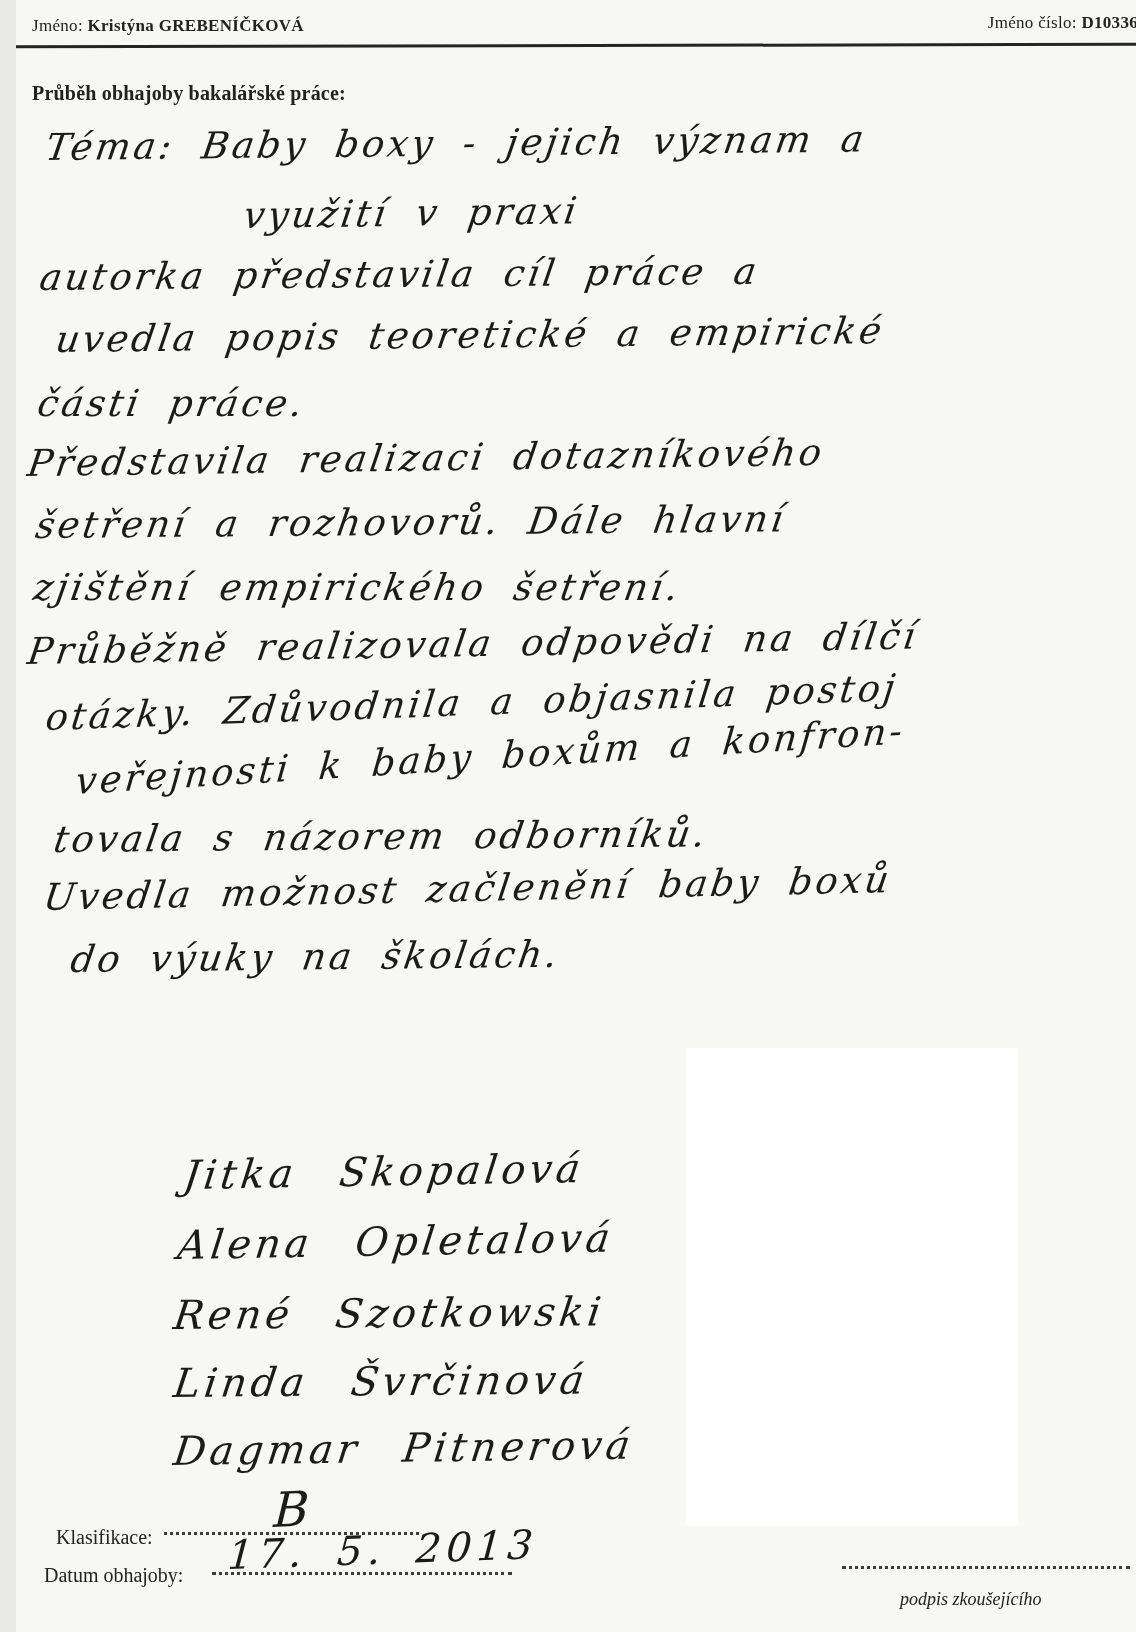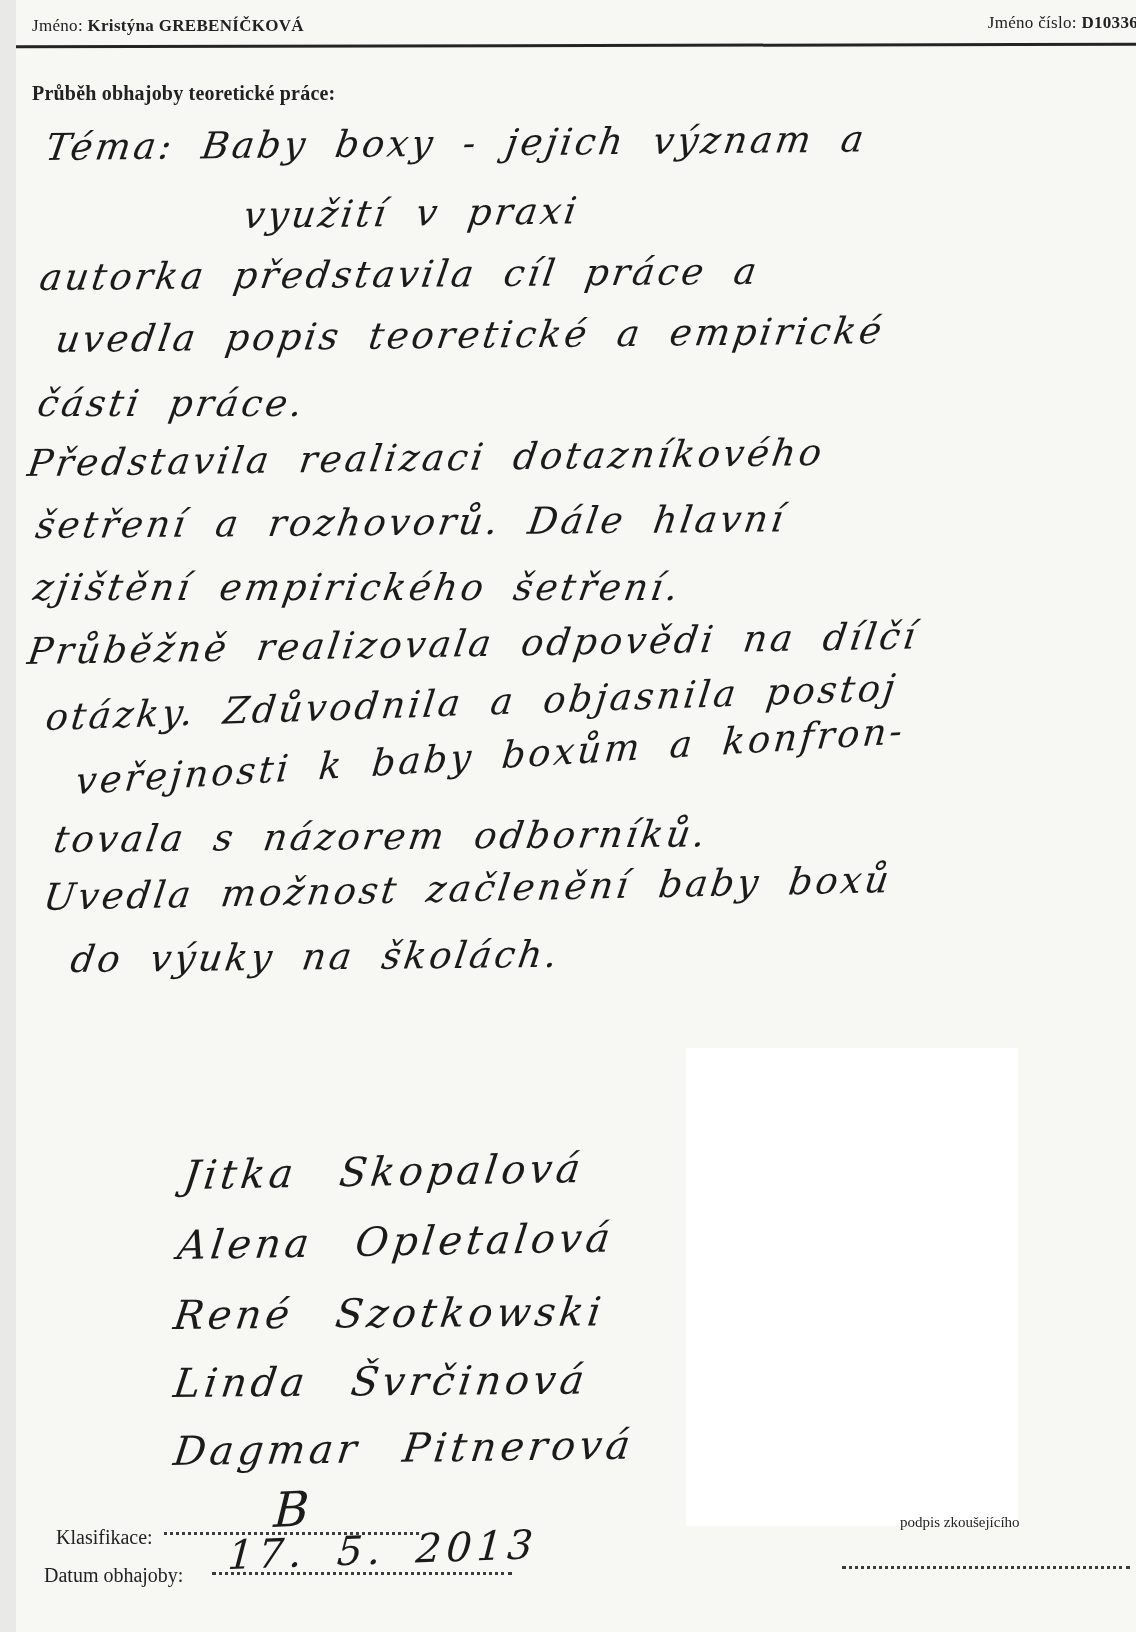--- a/index.html
+++ b/index.html
@@ -73,21 +73,21 @@
   <div class="printed hdr" style="left:16px; top:16px;">
     <span>Jméno:</span>
     <b>Kristýna GREBENÍČKOVÁ</b>
   </div>
   <div class="printed hdr" style="right:14px; top:13px;">
     <span>Jméno číslo:</span>
     <b>D10336</b>
   </div>
   <div class="rule"></div>
 
-  <div class="printed section-title" style="left:16px; top:82px;">Průběh obhajoby teoretické práce:</div>
+  <div class="printed section-title" style="left:16px; top:82px;">Průběh obhajoby bakalářské práce:</div>
 
   <div>
     <div class="hw hw-note" style="left:30px;  top:126px;  transform:rotate(-0.6deg) skewX(-9deg);">Téma: Baby boxy - jejich význam a</div>
     <div class="hw hw-note" style="left:228px; top:194px;  transform:rotate(-0.8deg) skewX(-9deg);">využití v praxi</div>
     <div class="hw hw-note" style="left:24px;  top:256px;  transform:rotate(-0.5deg) skewX(-9deg);">autorka představila cíl práce a</div>
     <div class="hw hw-note" style="left:40px;  top:318px;  transform:rotate(-0.6deg) skewX(-9deg);">uvedla popis teoretické a empirické</div>
     <div class="hw hw-note" style="left:22px;  top:382px;  transform:skewX(-9deg);">části práce.</div>
     <div class="hw hw-note" style="left:12px;  top:442px;  transform:rotate(-0.8deg) skewX(-9deg);">Představila realizaci dotazníkového</div>
     <div class="hw hw-note" style="left:20px;  top:504px;  transform:rotate(-0.5deg) skewX(-9deg);">šetření a rozhovorů. Dále hlavní</div>
     <div class="hw hw-note" style="left:18px;  top:566px;  transform:skewX(-9deg);">zjištění empirického šetření.</div>
@@ -111,15 +111,15 @@
 
   <div class="printed foot-label" style="left:40px; top:1526px;">Klasifikace:</div>
   <div class="dotline" style="left:148px; top:1532px; width:255px;"></div>
   <div class="hw hw-big" style="left:258px; top:1482px; transform:rotate(-3deg) skewX(-6deg);">B</div>
 
   <div class="printed foot-label" style="left:28px; top:1564px;">Datum obhajoby:</div>
   <div class="dotline" style="left:196px; top:1572px; width:300px;"></div>
   <div class="hw hw-date" style="left:212px; top:1532px; transform:rotate(-2deg) skewX(-6deg);">17. 5. 2013</div>
 
   <div class="dotline" style="left:826px; top:1566px; width:288px;"></div>
-  <div class="printed" style="left:884px; top:1514px; font-size:15px;">podpis zkoušejícího</div>
+  <div class="printed" style="left:884px; top:1589px; font-size:18px;font-style:italic;">podpis zkoušejícího</div>
 
 </div>
 
 </body></html>

